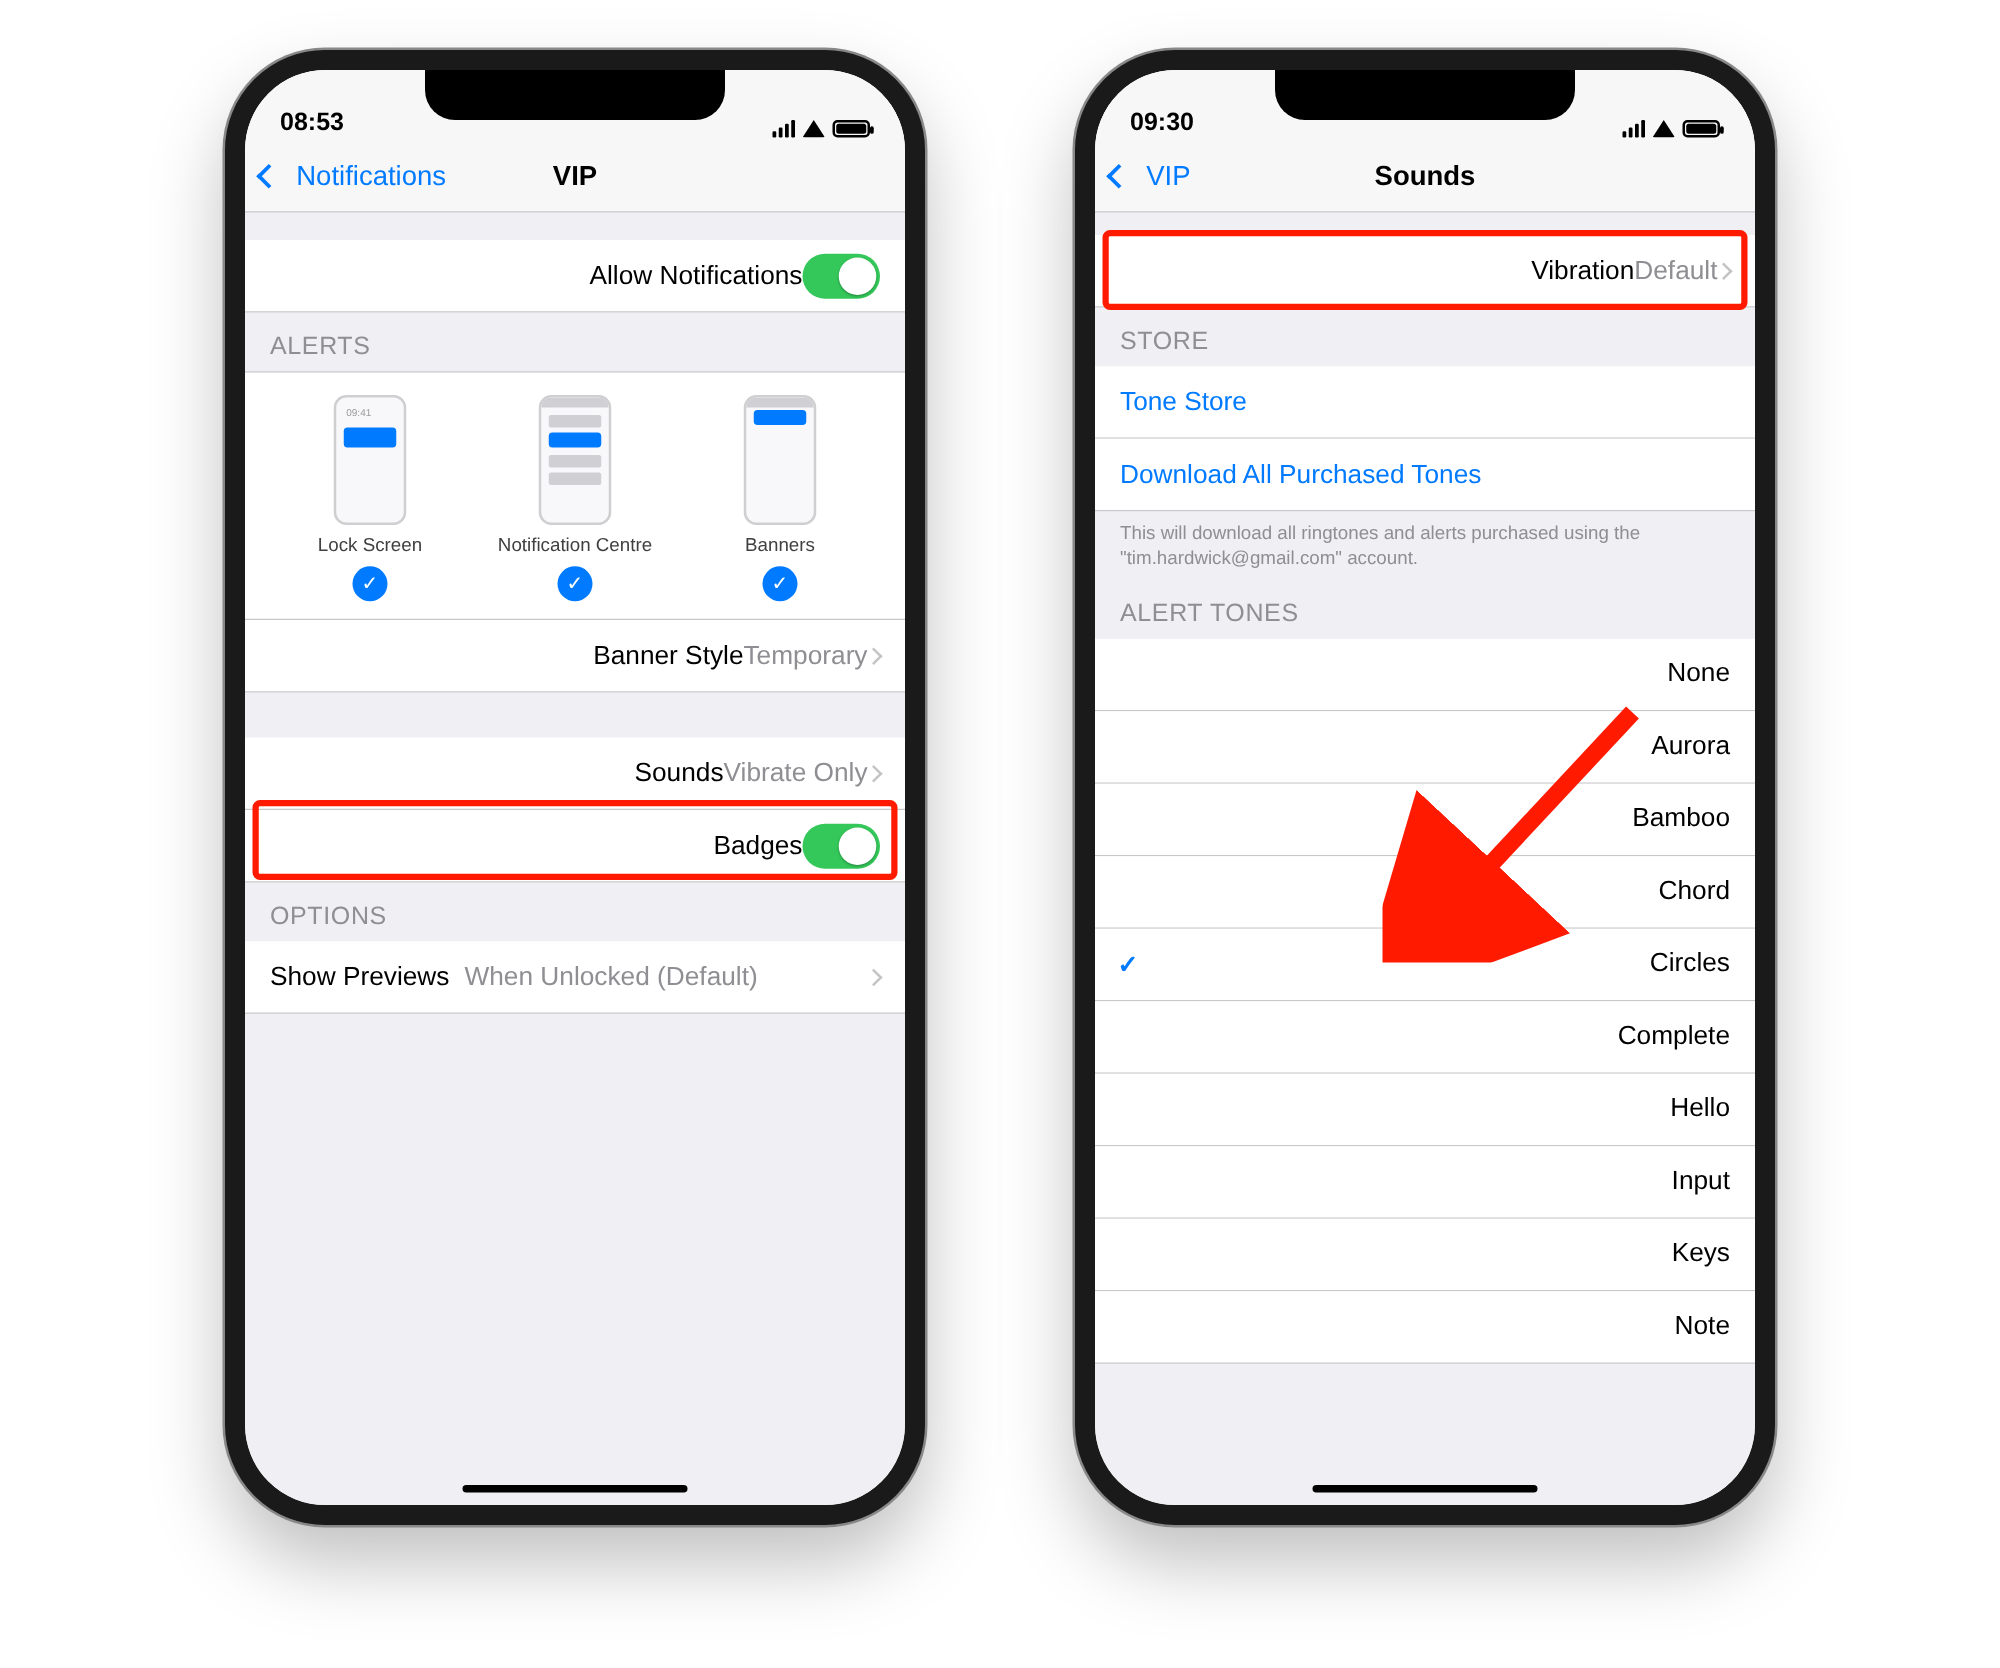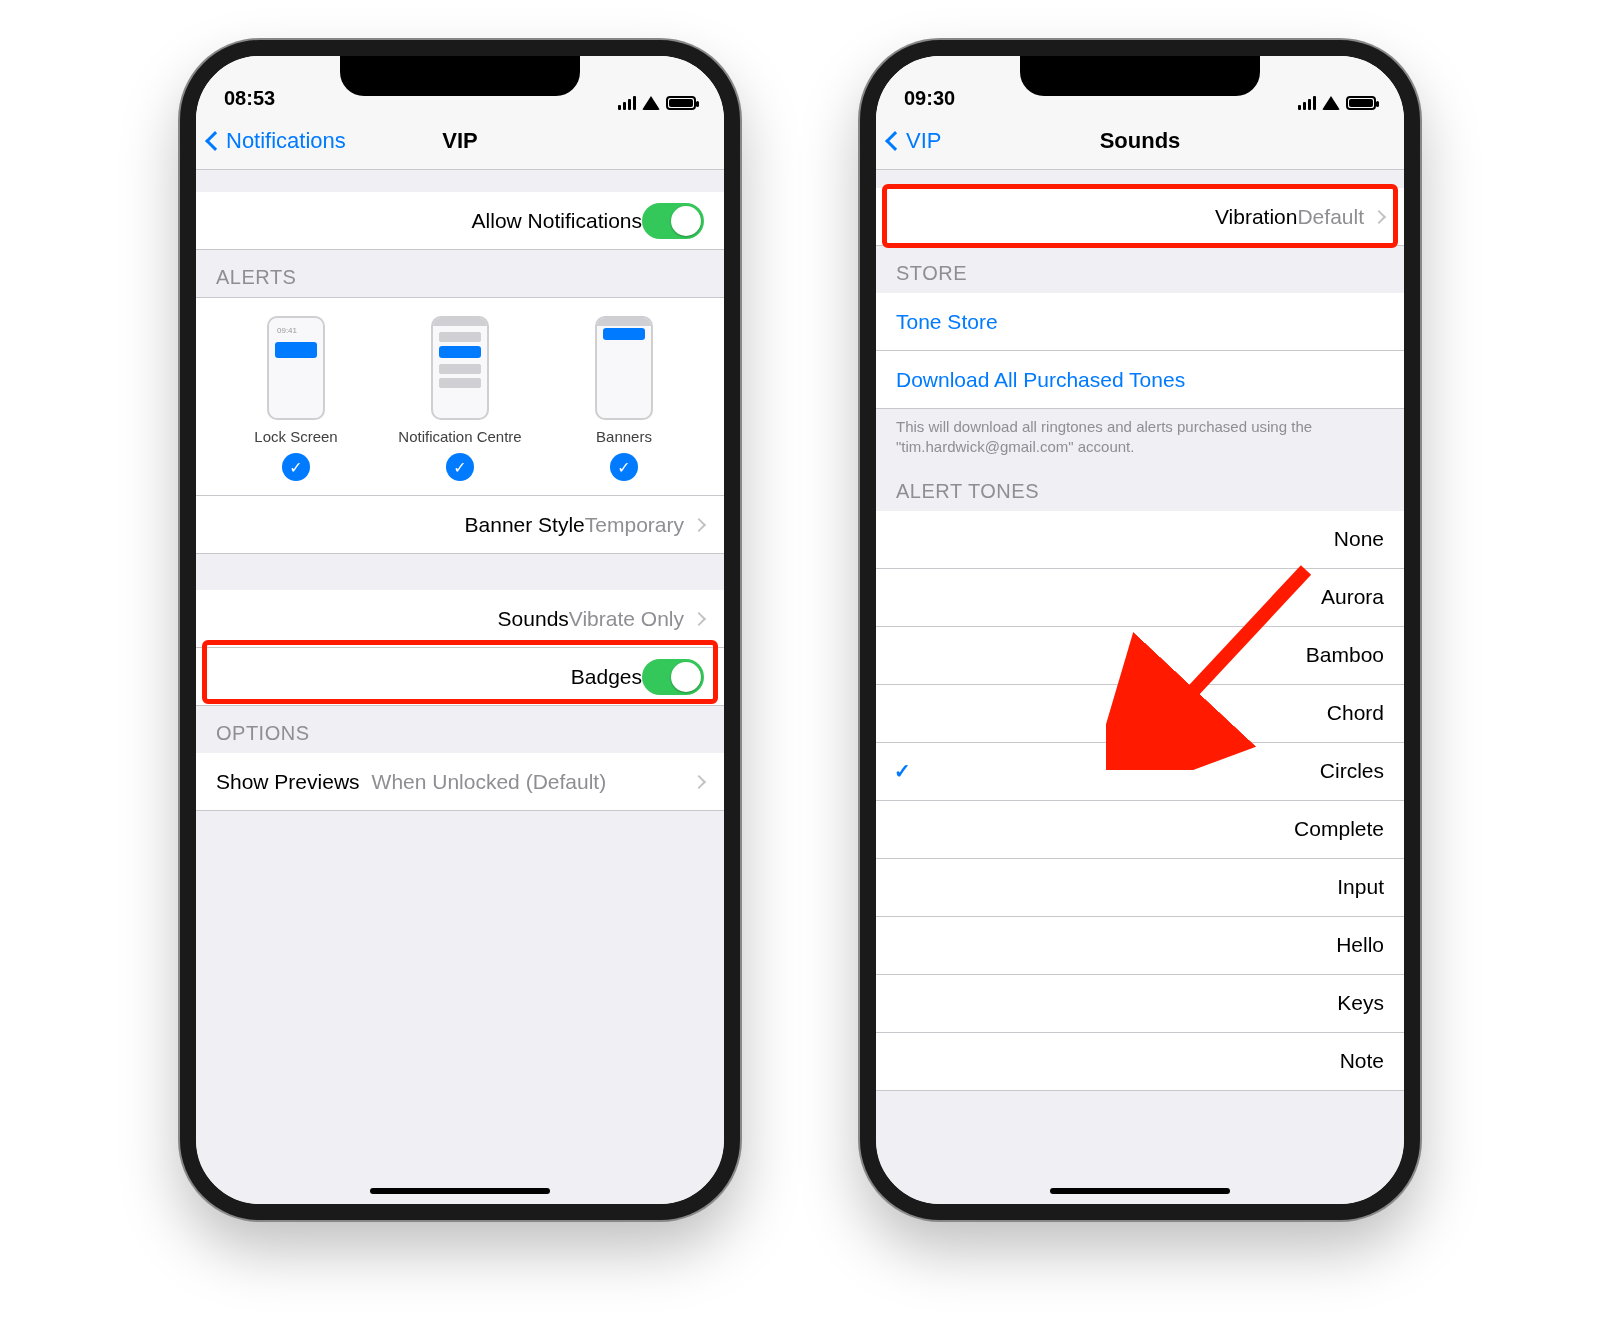--- a/index.html
+++ b/index.html
@@ -88,21 +88,21 @@
   .nav {
     height: 58px;
     background: #f7f7f8;
     border-bottom: 1px solid var(--ios-sep);
     display: flex; align-items: center; justify-content: center;
     position: relative;
     font-size: 22px;
   }
   .nav .back {
     position: absolute; left: 6px; top: 0; bottom: 0;
-    display: flex; align-items: center; gap: 2px;
+    display: flex; align-items: center; gap: 13px;
     color: var(--ios-blue); font-size: 22px;
     padding-left: 6px;
   }
   .nav .back .chev {
     width: 14px; height: 14px;
     border-left: 3px solid var(--ios-blue);
     border-bottom: 3px solid var(--ios-blue);
     transform: rotate(45deg);
     margin-right: 2px;
   }
@@ -124,21 +124,21 @@
     min-height: 58px;
     display: flex; align-items: center;
     padding: 0 20px;
     border-bottom: 1px solid var(--ios-sep);
     font-size: 21px;
     position: relative;
   }
   .cell:first-of-type { border-top: 1px solid var(--ios-sep); }
   .cell.indent { padding-left: 34px; }
   .cell .label { flex: 1; text-align: right; }
-  .cell .value { color: var(--ios-gray-text); margin-right: 10px; }
+  .cell .value { color: var(--ios-gray-text); }
   .cell .link-label { color: var(--ios-blue); }
   .chevron-right {
     width: 10px; height: 10px;
     border-top: 2.5px solid var(--ios-light-text);
     border-right: 2.5px solid var(--ios-light-text);
     transform: rotate(45deg);
   }
   .toggle {
     width: 62px; height: 36px; border-radius: 18px; background: var(--ios-green);
     position: relative;
@@ -351,24 +351,24 @@
         <span class="label">Chord</span>
       </div>
       <div class="cell indent">
         <span class="check-blue">✓</span>
         <span class="label">Circles</span>
       </div>
       <div class="cell indent">
         <span class="label">Complete</span>
       </div>
       <div class="cell indent">
+        <span class="label">Hello</span>
+      </div>
+      <div class="cell indent">
         <span class="label">Input</span>
-      </div>
-      <div class="cell indent">
-        <span class="label">Hello</span>
       </div>
       <div class="cell indent">
         <span class="label">Keys</span>
       </div>
       <div class="cell indent">
         <span class="label">Note</span>
       </div>
 
       <div class="hl" style="left:6px; right:6px; top:14px; height:64px;"></div>
 

